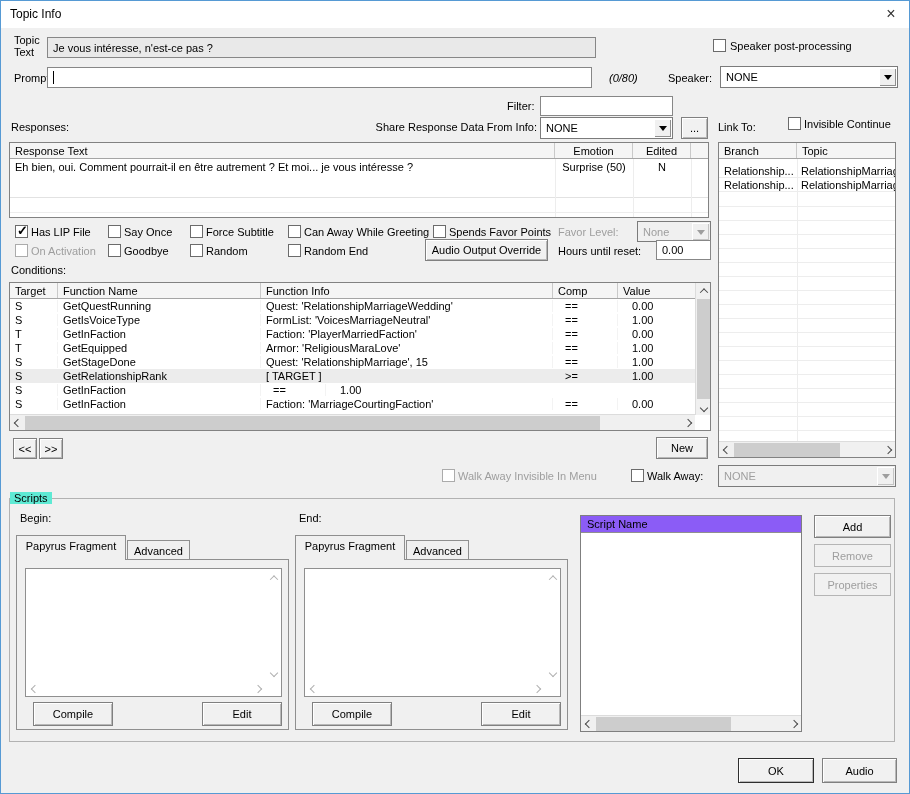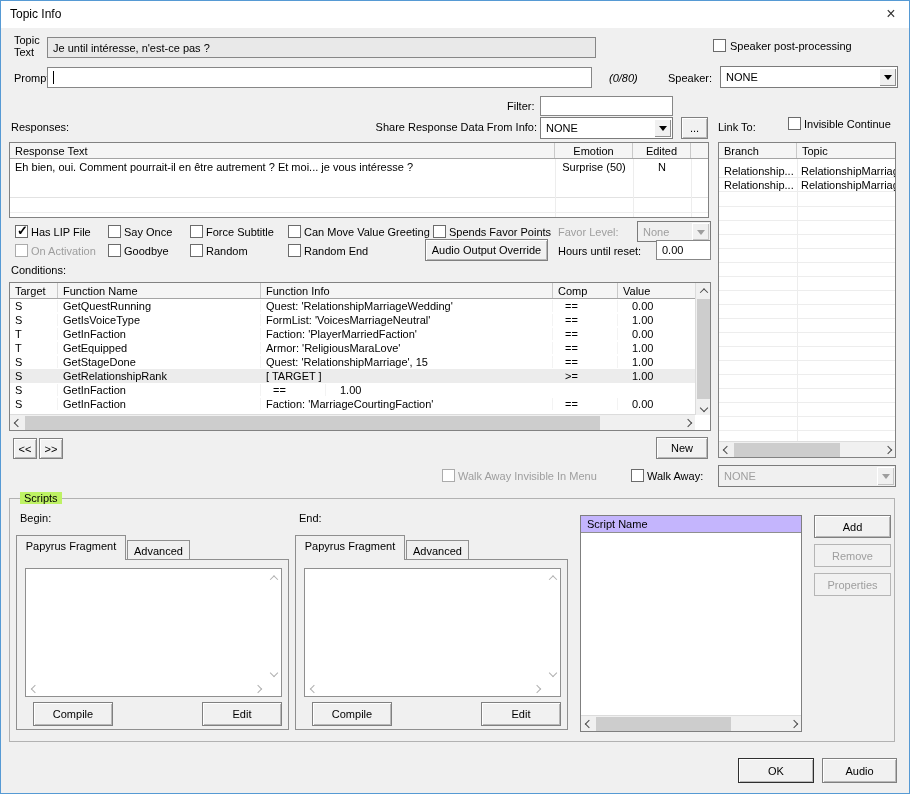--- a/index.html
+++ b/index.html
@@ -52,21 +52,21 @@
   .sb-thumb { position:absolute; background:#cdcdcd; }
   .sb-btn { position:absolute; display:flex; align-items:center; justify-content:center; width:15px; height:15px; }
   .chev { width:6px; height:6px; border-left:1px solid #4a4a4a; border-top:1px solid #4a4a4a; }
   .chev.up { transform:rotate(45deg) translate(1px,1px); }
   .chev.right { transform:rotate(135deg); }
   .chev.down { transform:rotate(225deg); }
   .chev.left { transform:rotate(315deg); }
   .chev.light { border-color:#b0b0b0; }
 
   .group { border:1px solid #b2b2b2; }
-  .group-label { position:absolute; top:-7px; left:10px; background:#bef264; padding:0 4px; }
+  .group-label { position:absolute; top:-7px; left:0; background:#5eead4; padding:0 4px; }
 
   .tab { background:#f0f0f0; border:1px solid #8f8f8f; border-bottom:none; display:flex; align-items:flex-start; justify-content:center; padding-top:4px; }
   .tab.active { z-index:2; }
   .panel { border:1px solid #8f8f8f; background:#f0f0f0; }
   .script-box { background:#fff; border:1px solid #8f8f8f; }
 </style>
 </head>
 <body>
 
 <div class="window">
@@ -74,21 +74,21 @@
   <div class="r titlebar">
     <div class="r title">Topic Info</div>
     <div class="r close">×</div>
   </div>
 
   <div class="r lbl" style="left:13px; top:33px; line-height:12px;">
     <div>Topic</div>
       <div>Text</div>
   </div>
   <div class="r tb ro" style="left:46px; top:36px; width:549px; height:21px;">
-    <span>Je until intéresse, n'est-ce pas ?</span>
+    <span>Je vous intéresse, n'est-ce pas ?</span>
   </div>
   <span class="r cb" style="left:712px; top:38px;"></span>
   <div class="r lbl" style="left:729px; top:39px;">Speaker post-processing</div>
 
   <div class="r lbl" style="left:13px; top:71px;">Prompt:</div>
   <div class="r tb" style="left:46px; top:66px; width:545px; height:21px;">
     <span class="caret"></span>
     <span></span>
   </div>
   <div class="r lbl" style="left:608px; top:71px;font-style:italic;">(0/80)</div>
@@ -159,21 +159,21 @@
     </div>
   </div>
 
   <span class="r cb checked" style="left:14px; top:224px;"></span>
   <div class="r lbl" style="left:30px; top:225px;">Has LIP File</div>
   <span class="r cb" style="left:107px; top:224px;"></span>
   <div class="r lbl" style="left:123px; top:225px;">Say Once</div>
   <span class="r cb" style="left:189px; top:224px;"></span>
   <div class="r lbl" style="left:205px; top:225px;">Force Subtitle</div>
   <span class="r cb" style="left:287px; top:224px;"></span>
-  <div class="r lbl" style="left:303px; top:225px;">Can Move Value Greeting</div>
+  <div class="r lbl" style="left:303px; top:225px;">Can Away While Greeting</div>
   <span class="r cb" style="left:432px; top:224px;"></span>
   <div class="r lbl" style="left:448px; top:225px;">Spends Favor Points</div>
   <div class="r lbl dis" style="left:557px; top:225px;">Favor Level:</div>
   <div class="r combo disabled" style="left:636px; top:220px; width:74px; height:21px;">
     <span>None</span>
     <span class="combo-arrow"></span>
   </div>
 
   <span class="r cb disabled" style="left:14px; top:243px;"></span>
   <div class="r lbl dis" style="left:30px; top:244px;">On Activation</div>
@@ -330,21 +330,21 @@
           </span>
         <span class="sb-btn" style="right:16px; bottom:0;">
             <span class="chev right light"></span>
           </span>
       </div>
       <div class="r btn" style="left:16px; top:142px; width:80px; height:24px;">Compile</div>
       <div class="r btn" style="left:185px; top:142px; width:80px; height:24px;">Edit</div>
     </div>
 
     <div class="r script-box" style="left:570px; top:16px; width:222px; height:217px; border-color:#7f7f7f;">
-      <div style="height:17px; background:#c4b5fd; border-bottom:1px solid #8f8f8f; display:flex; align-items:center; padding-left:6px;">Script Name</div>
+      <div style="height:17px; background:#8b5cf6; border-bottom:1px solid #8f8f8f; display:flex; align-items:center; padding-left:6px;">Script Name</div>
       <div class="sb" style="position:absolute; left:0; right:0; bottom:0; height:16px; border-top:1px solid #dcdcdc;">
         <span class="sb-btn" style="left:0; top:0;">
             <span class="chev left"></span>
           </span>
         <span class="sb-btn" style="right:0; top:0;">
             <span class="chev right"></span>
           </span>
         <span class="sb-thumb" style="left:15px; top:1px; width:135px; height:14px;"></span>
       </div>
     </div>

